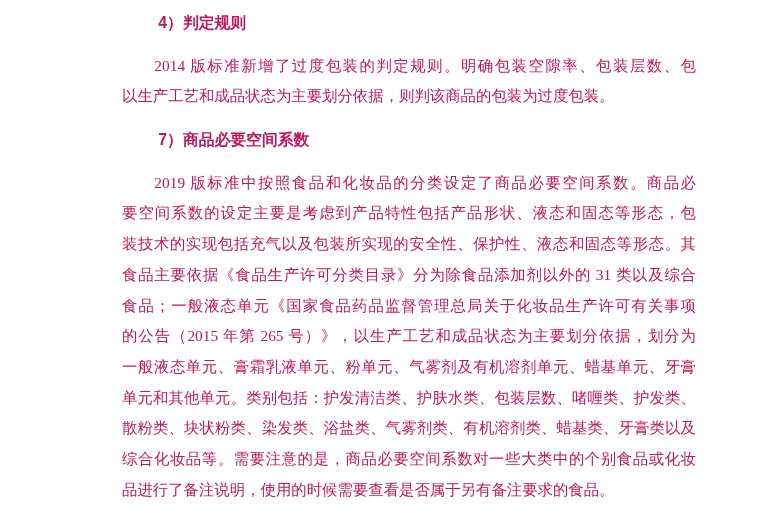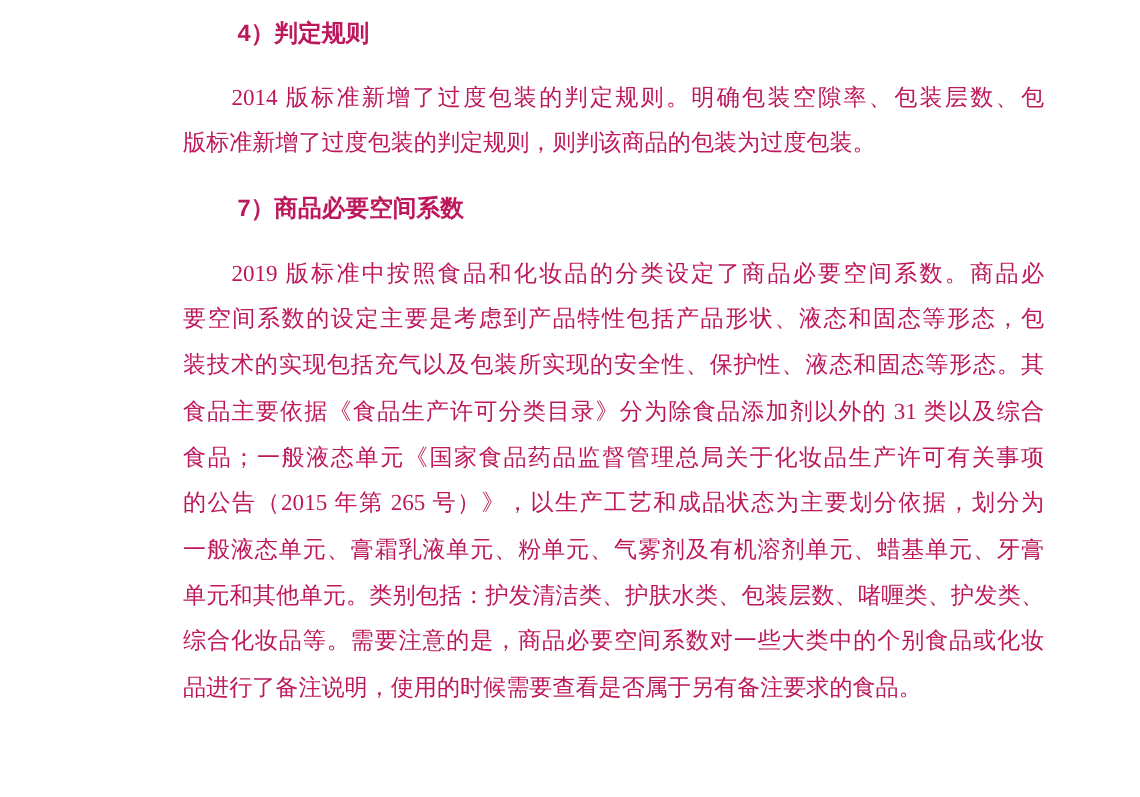--- a/index.html
+++ b/index.html
@@ -50,28 +50,29 @@
     padding-left: 2.1em;
   }
 </style>
 </head>
 <body>
 
 <div class="page">
     <div class="heading first">4）判定规则</div>
     <div class="paragraph">
       <div class="line indent stretch">2014 版标准新增了过度包装的判定规则。明确包装空隙率、包装层数、包</div>
-      <div class="line">版标准新增了过度包装的判定规则，则判该商品的包装为过度包装。</div>
+      <div class="line">以生产工艺和成品状态为主要划分依据，则判该商品的包装为过度包装。</div>
     </div>
     <div class="heading">7）商品必要空间系数</div>
     <div class="paragraph">
       <div class="line indent stretch">2019 版标准中按照食品和化妆品的分类设定了商品必要空间系数。商品必</div>
       <div class="line stretch">要空间系数的设定主要是考虑到产品特性包括产品形状、液态和固态等形态，包</div>
       <div class="line stretch">装技术的实现包括充气以及包装所实现的安全性、保护性、液态和固态等形态。其中，</div>
       <div class="line stretch">食品主要依据《食品生产许可分类目录》分为除食品添加剂以外的 31 类以及综合</div>
       <div class="line stretch">食品；一般液态单元《国家食品药品监督管理总局关于化妆品生产许可有关事项</div>
       <div class="line stretch">的公告（2015 年第 265 号）》，以生产工艺和成品状态为主要划分依据，划分为</div>
       <div class="line stretch">一般液态单元、膏霜乳液单元、粉单元、气雾剂及有机溶剂单元、蜡基单元、牙膏</div>
       <div class="line stretch">单元和其他单元。类别包括：护发清洁类、护肤水类、包装层数、啫喱类、护发类、</div>
+      <div class="line stretch">散粉类、块状粉类、染发类、浴盐类、气雾剂类、有机溶剂类、蜡基类、牙膏类以及</div>
       <div class="line stretch">综合化妆品等。需要注意的是，商品必要空间系数对一些大类中的个别食品或化妆</div>
       <div class="line">品进行了备注说明，使用的时候需要查看是否属于另有备注要求的食品。</div>
     </div>
   </div>
 
 </body></html>

